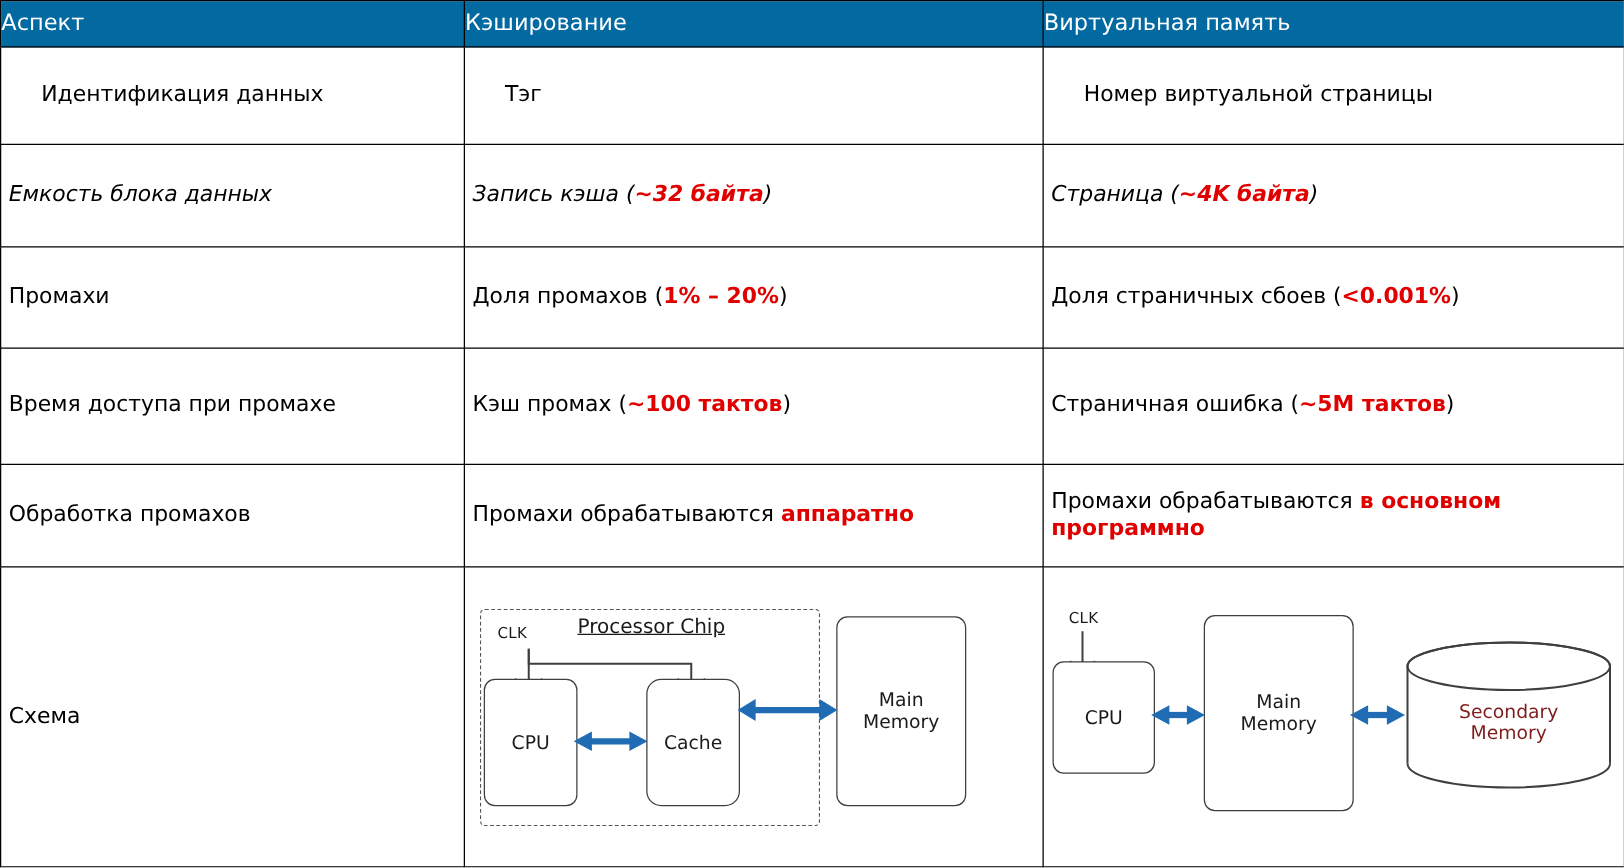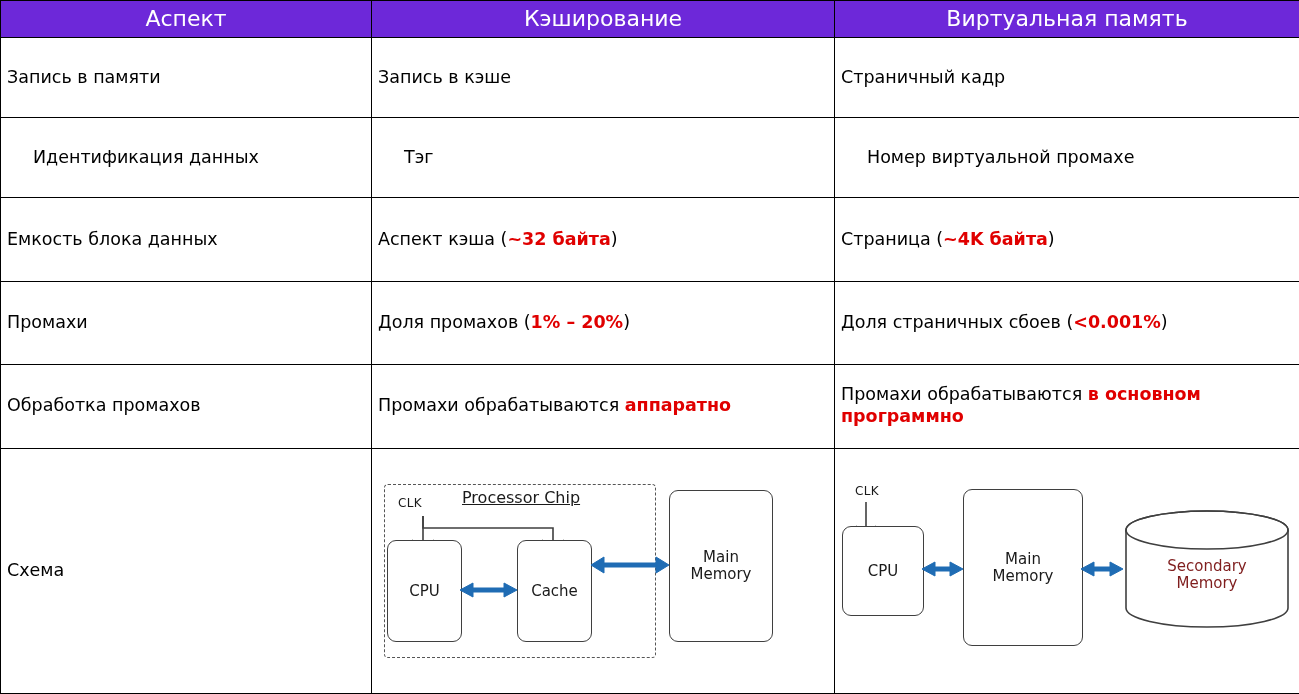--- a/index.html
+++ b/index.html
@@ -20,32 +20,31 @@
   table.cmp th, table.cmp td{
     border:1px solid #000000;
     padding:0 6px;
     vertical-align:middle;
     font-size:17.5px;
     line-height:1.25;
     font-weight:normal;
     text-align:left;
   }
   table.cmp thead th{
-    background:#6d28d9;
+    background:#0369a1;
     color:#ffffff;
-    text-align:center;
     font-weight:normal;
-    font-size:22px;
+    font-size:18px;
     height:36px;
     padding:0;
     border-color:#000000;
   }
   tr.r1 td{height:61px;}
   tr.r2 td{height:61px;padding-left:32px;}
-  tr.r3 td{height:64px;}
+  tr.r3 td{height:64px;font-style:italic;}
   tr.r4 td{height:63px;}
   tr.r5 td{height:83px;}
   tr.r6 td{height:73px;}
   tr.r7 td{height:64px;}
   tr.r8 td{height:189px;vertical-align:middle;padding:0;}
   tr.r8 td.label-cell{padding:0 6px;}
 
   .hl{color:#e00000;font-weight:bold;}
 
   
@@ -100,45 +99,45 @@
   </colgroup>
   <thead>
     <tr>
       <th>Аспект</th>
       <th>Кэширование</th>
       <th>Виртуальная память</th>
     </tr>
   </thead>
   <tbody>
 
-    <tr class="r1">
-      <td>Запись в памяти</td>
-      <td><span>Запись в кэше</span><span class="hl"></span><span></span></td>
-      <td><span>Страничный кадр</span><span class="hl"></span><span></span></td>
-    </tr>
 
     <tr class="r2">
       <td>Идентификация данных</td>
       <td><span>Тэг</span><span class="hl"></span><span></span></td>
-      <td><span>Номер виртуальной промахе</span><span class="hl"></span><span></span></td>
+      <td><span>Номер виртуальной страницы</span><span class="hl"></span><span></span></td>
     </tr>
 
     <tr class="r3">
       <td>Емкость блока данных</td>
-      <td><span>Аспект кэша (</span><span class="hl">~32 байта</span><span>)</span></td>
+      <td><span>Запись кэша (</span><span class="hl">~32 байта</span><span>)</span></td>
       <td><span>Страница (</span><span class="hl">~4K байта</span><span>)</span></td>
     </tr>
 
     <tr class="r4">
       <td>Промахи</td>
       <td><span>Доля промахов (</span><span class="hl">1% – 20%</span><span>)</span></td>
       <td><span>Доля страничных сбоев (</span><span class="hl">&lt;0.001%</span><span>)</span></td>
     </tr>
 
 
+    <tr class="r6">
+      <td>Время доступа при промахе</td>
+      <td><span>Кэш промах (</span><span class="hl">~100 тактов</span><span>)</span></td>
+      <td><span>Страничная ошибка (</span><span class="hl">~5М тактов</span><span>)</span></td>
+    </tr>
 
     <tr class="r7">
       <td>Обработка промахов</td>
       <td><span>Промахи обрабатываются </span><span class="hl">аппаратно</span><span></span></td>
       <td><span>Промахи обрабатываются </span><span class="hl">в основном программно</span><span></span></td>
     </tr>
 
     <tr class="r8">
       <td class="label-cell">Схема</td>
 
@@ -157,21 +156,21 @@
             <path d="M 40 64 L 51 76 L 62 64" fill="none" stroke="#3f3f3f" stroke-width="1.6"></path>
             <path d="M 51 40 L 51 66" fill="none" stroke="#3f3f3f" stroke-width="1.6"></path>
 
             <path d="M 170 64 L 181 76 L 192 64" fill="none" stroke="#3f3f3f" stroke-width="1.6"></path>
           </svg>
 
           <div class="box" style="left:15px;top:64px;width:73px;height:100px;">
             <span>CPU</span>
           </div>
 
-          <div class="box" style="left:145px;top:64px;width:73px;height:100px;">
+          <div class="box" style="left:145px;top:64px;width:73px;height:100px;border-radius:12px;">
             <span>Cache</span>
           </div>
 
           <div class="box" style="left:297px;top:14px;width:102px;height:150px;flex-direction:column;">
             <span>Main</span>
             <span>Memory</span>
           </div>
 
           <svg class="wires" width="463" height="189">
             <g fill="#1f6cb4" stroke="#1f6cb4">

